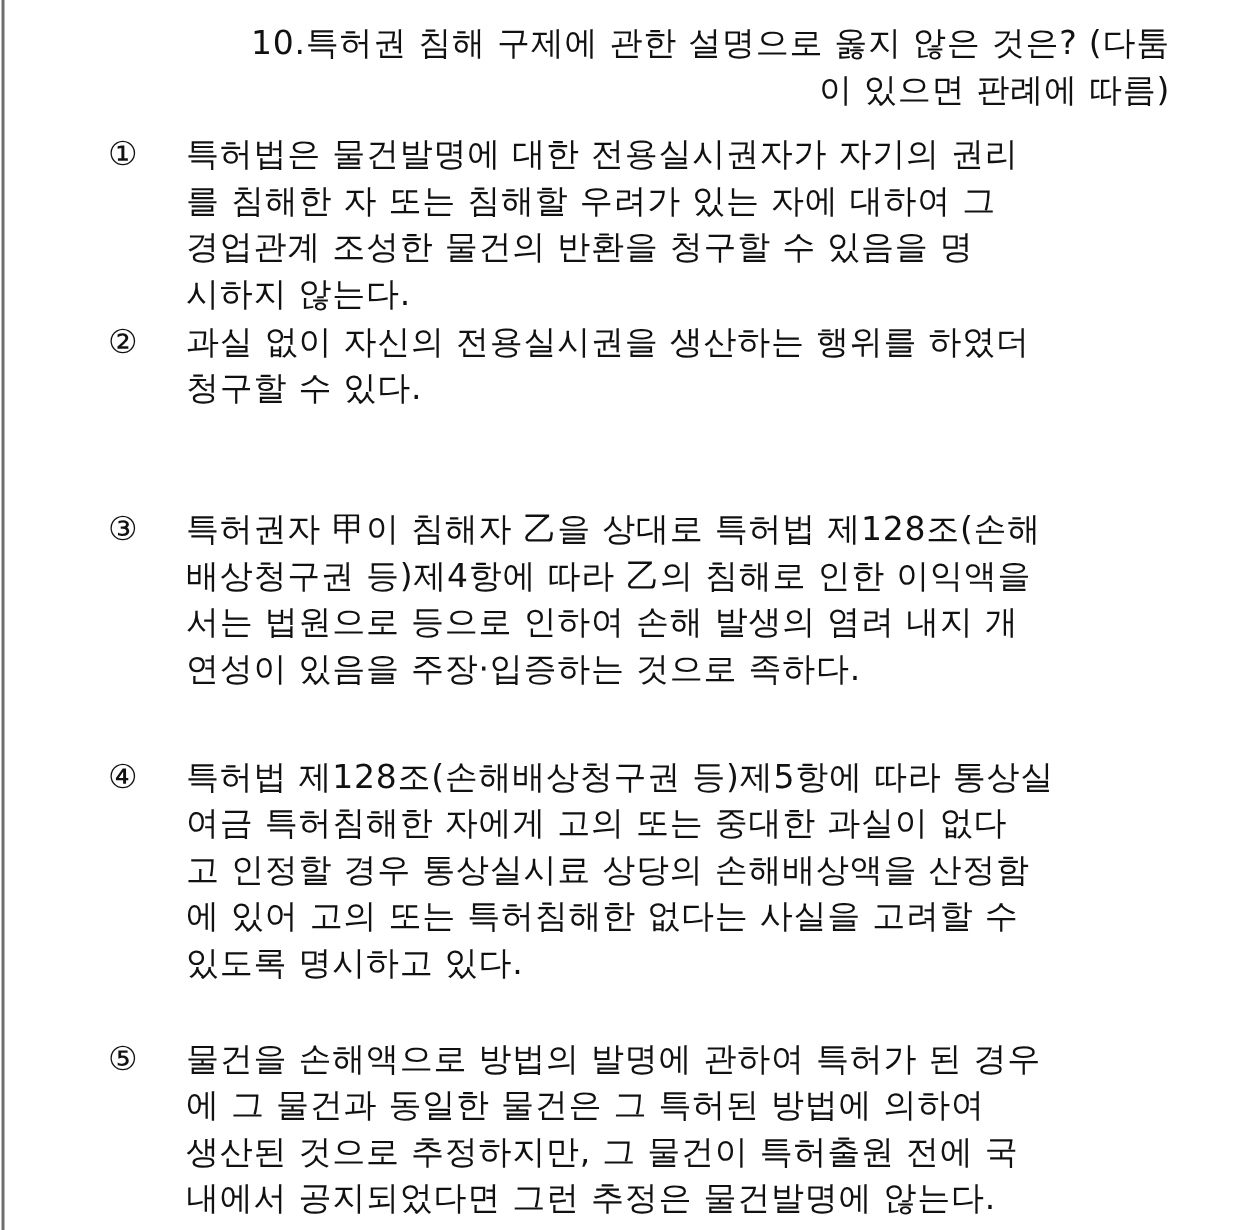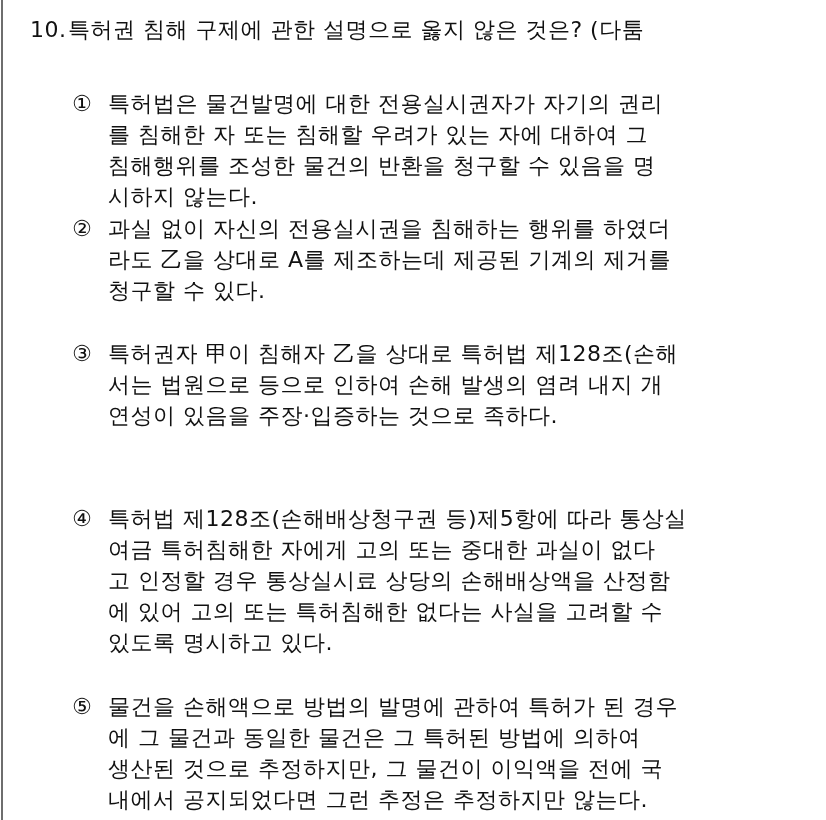--- a/index.html
+++ b/index.html
@@ -30,20 +30,21 @@
       width: 826px;
     }
     .question {
       position: absolute;
       left: 30px;
       top: 14px;
       width: 750px;
       font-size: 22px;
       line-height: 31px;
       letter-spacing: 0.5px;
+      text-align: right;
     }
     .question .qnum {
       display: inline-block;
       width: 38px;
     }
     .question .line {
       display: block;
       white-space: nowrap;
     }
     .question .line.indent {
@@ -57,61 +58,62 @@
       line-height: 31px;
       letter-spacing: 0.5px;
     }
     .choice .marker {
       position: absolute;
       left: 0;
       top: 0;
       width: 30px;
     }
     .choice .body {
-      margin-left: 36px;
+      margin-left: 52px;
     }
     .choice .line {
       display: block;
       white-space: nowrap;
     }
   </style>
 </head>
 <body>
 
 <div class="left-rule"></div>
 
 <div class="doc">
 
   <div class="question">
     <span class="line"><span class="qnum">10.</span><span>특허권 침해 구제에 관한 설명으로 옳지 않은 것은? (다툼</span></span>
+    <span class="line indent">이 있으면 판례에 따름)</span>
   </div>
 
   <div class="choice" style="top:88px;">
     <span class="marker">①</span>
     <div class="body">
       <span class="line">특허법은 물건발명에 대한 전용실시권자가 자기의 권리</span>
       <span class="line">를 침해한 자 또는 침해할 우려가 있는 자에 대하여 그</span>
-      <span class="line">침해행위를 조성한 물건의 반환을 청구할 수 있음을 명</span>
+      <span class="line">경업관계 조성한 물건의 반환을 청구할 수 있음을 명</span>
       <span class="line">시하지 않는다.</span>
     </div>
   </div>
 
   <div class="choice" style="top:213px;">
     <span class="marker">②</span>
     <div class="body">
-      <span class="line">과실 없이 자신의 전용실시권을 침해하는 행위를 하였더</span>
-      <span class="line">라도 乙을 상대로 A를 제조하는데 제공된 기계의 제거를</span>
+      <span class="line">과실 없이 자신의 전용실시권을 생산하는 행위를 하였더</span>
       <span class="line">청구할 수 있다.</span>
     </div>
   </div>
 
   <div class="choice" style="top:338px;">
     <span class="marker">③</span>
     <div class="body">
       <span class="line">특허권자 甲이 침해자 乙을 상대로 특허법 제128조(손해</span>
+      <span class="line">배상청구권 등)제4항에 따라 乙의 침해로 인한 이익액을</span>
       <span class="line">서는 법원으로 등으로 인하여 손해 발생의 염려 내지 개</span>
       <span class="line">연성이 있음을 주장·입증하는 것으로 족하다.</span>
     </div>
   </div>
 
   <div class="choice" style="top:503px;">
     <span class="marker">④</span>
     <div class="body">
       <span class="line">특허법 제128조(손해배상청구권 등)제5항에 따라 통상실</span>
       <span class="line">여금 특허침해한 자에게 고의 또는 중대한 과실이 없다</span>
@@ -119,18 +121,18 @@
       <span class="line">에 있어 고의 또는 특허침해한 없다는 사실을 고려할 수</span>
       <span class="line">있도록 명시하고 있다.</span>
     </div>
   </div>
 
   <div class="choice" style="top:691px;">
     <span class="marker">⑤</span>
     <div class="body">
       <span class="line">물건을 손해액으로 방법의 발명에 관하여 특허가 된 경우</span>
       <span class="line">에 그 물건과 동일한 물건은 그 특허된 방법에 의하여</span>
-      <span class="line">생산된 것으로 추정하지만, 그 물건이 이익액을 전에 국</span>
-      <span class="line">내에서 공지되었다면 그런 추정은 추정하지만 않는다.</span>
+      <span class="line">생산된 것으로 추정하지만, 그 물건이 특허출원 전에 국</span>
+      <span class="line">내에서 공지되었다면 그런 추정은 물건발명에 않는다.</span>
     </div>
   </div>
 
 </div>
 
 </body></html>

